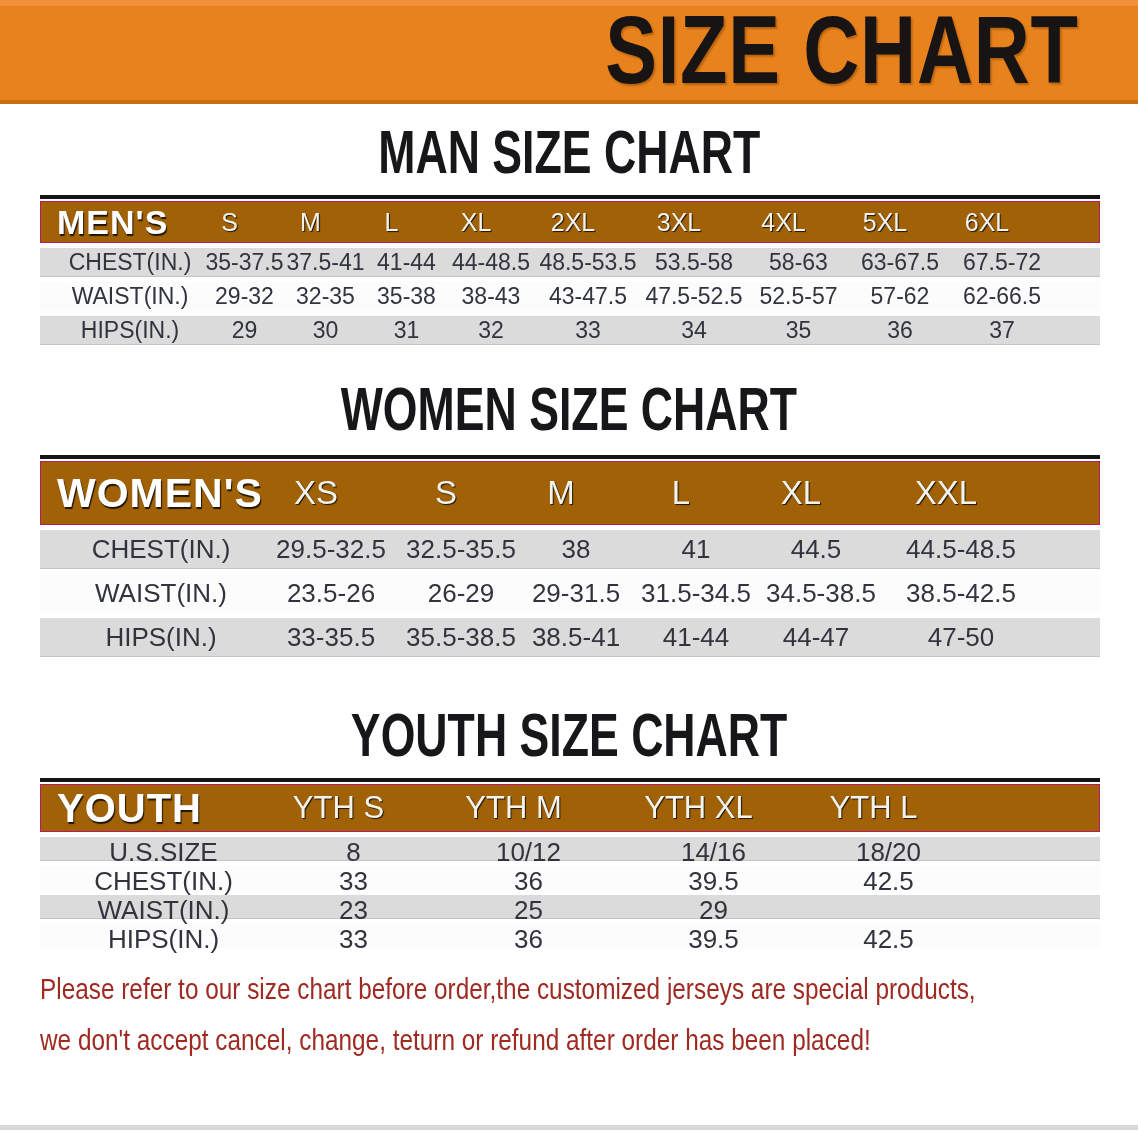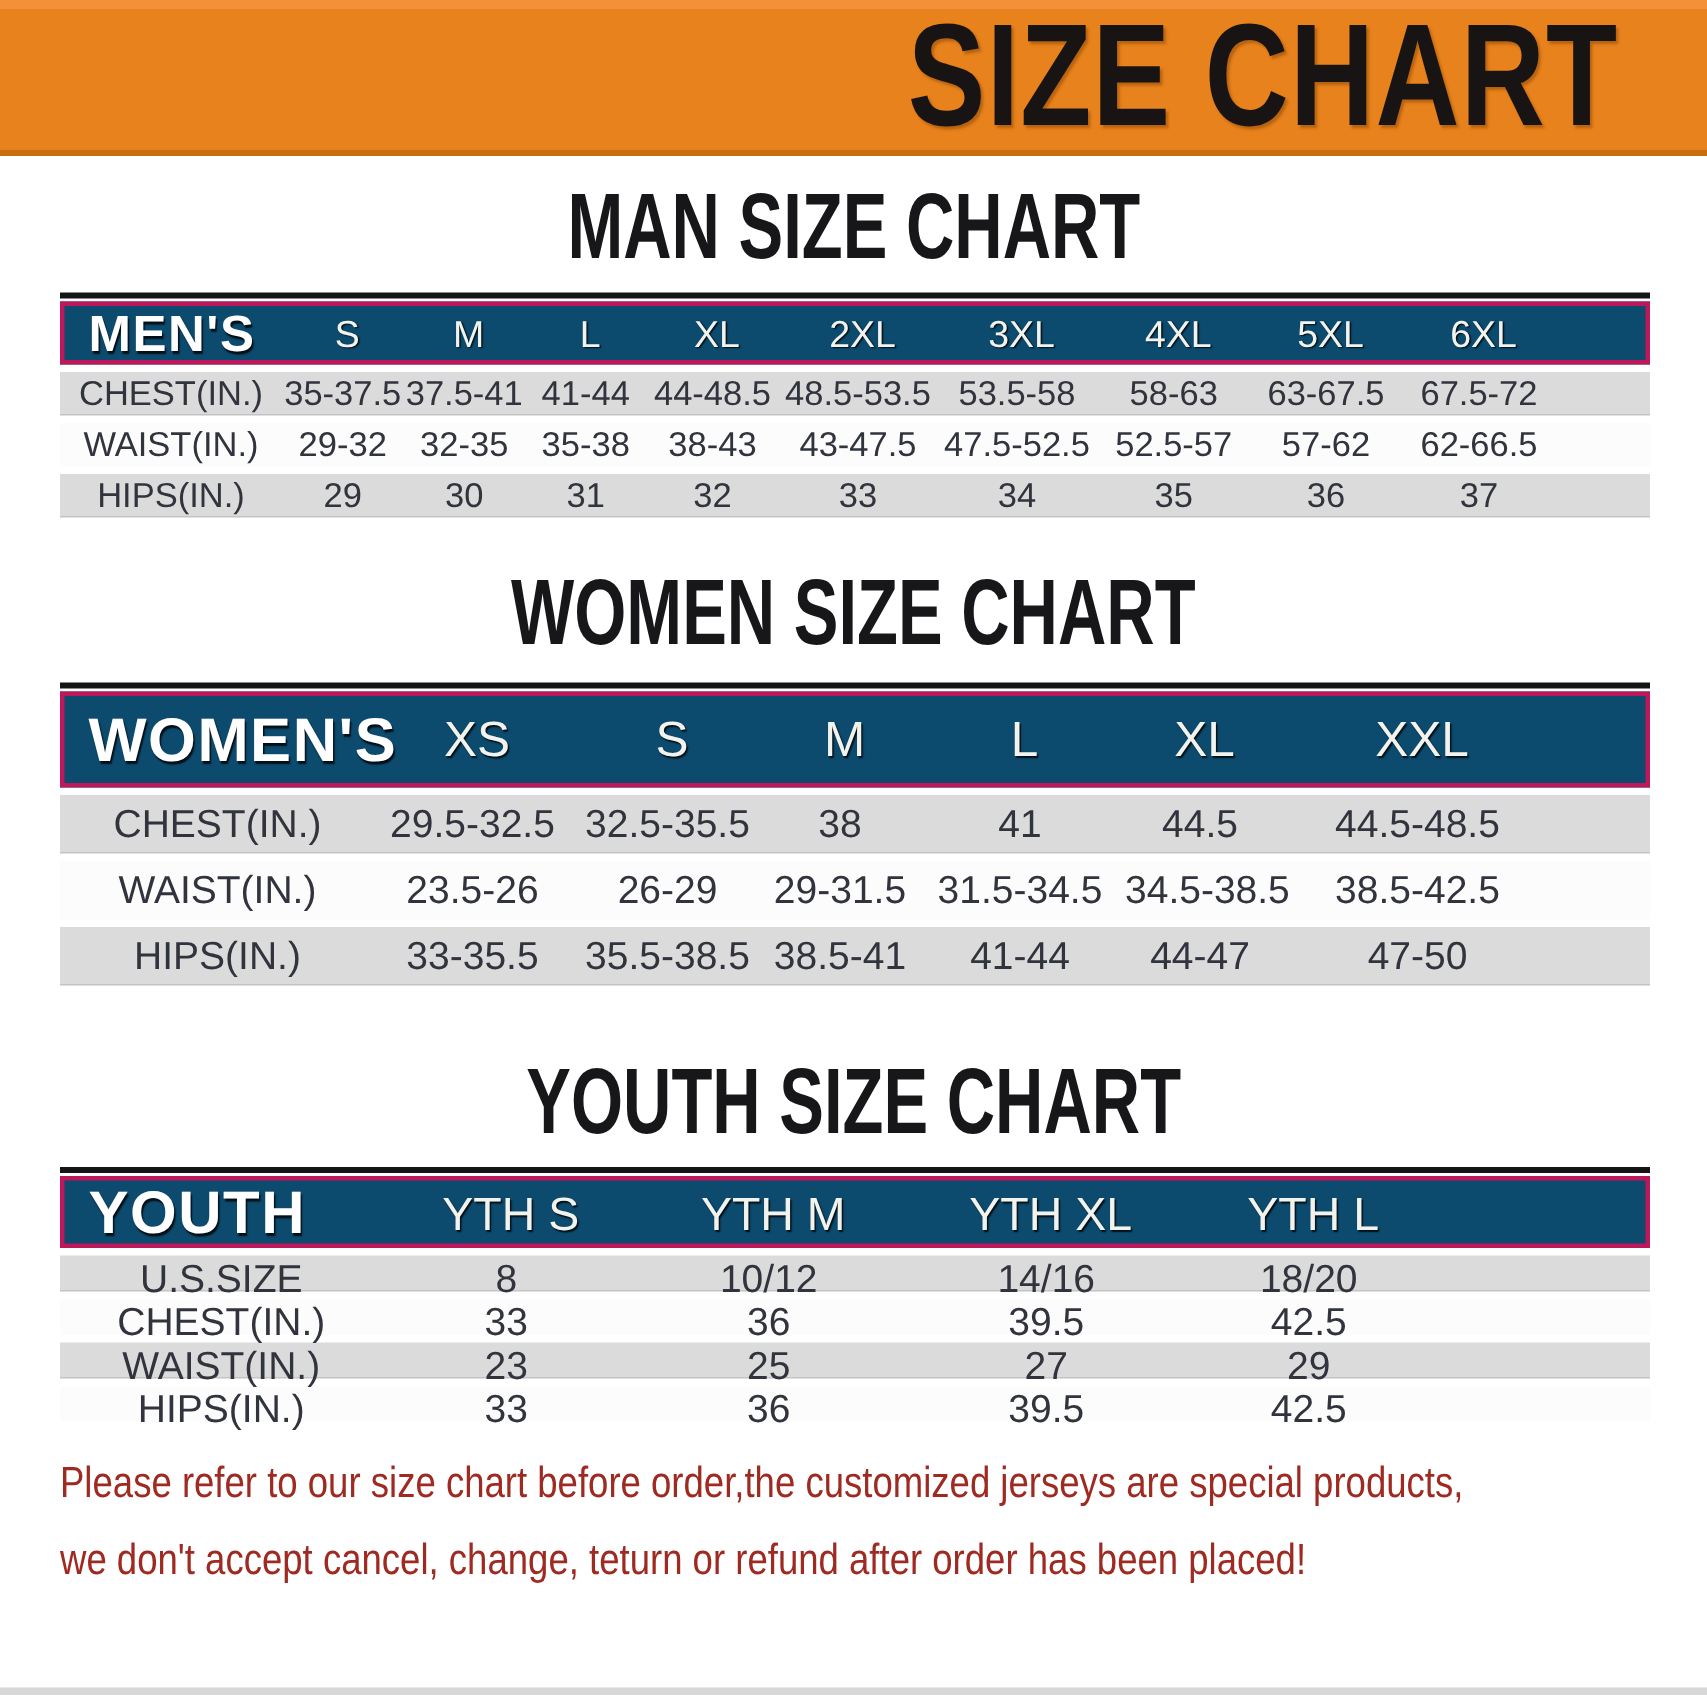--- a/index.html
+++ b/index.html
@@ -37,24 +37,24 @@
     margin-left: 40px; margin-right: 38px;
     border-top: 4px solid #151515;
     padding-top: 2px;
   }
   .sec-man   .size-table { margin-top: 15px; }
   .sec-women .size-table { margin-top: 18px; }
   .sec-youth .size-table { margin-top: 15px; }
 
   .trow { display: grid; align-items: center; }
   .thead {
-    background: #0c4a6e; color: #ffffff;
-    border: 3px solid #be185d;
-  }
-  .tbody { margin-top: 5px; color: #31343D; }
+    background: #a16207; color: #ffffff;
+    border: 1px solid #be185d;
+  }
+  .tbody { margin-top: 5px; color: #31343D; padding-left: 16px; }
   .row-gray  { background: #DBDBDB; box-shadow: inset 0 -1px 0 rgba(0,0,0,0.10); }
   .row-white { background: #FCFCFC; }
   .tcell { text-align: center; white-space: nowrap; }
   .head-label {
     text-align: left; padding-left: 16px; font-weight: bold;
     letter-spacing: 1px; text-shadow: 1px 2px 1px rgba(0,0,0,0.8);
   }
   .head-col { color: #F3F3EE; text-shadow: 1px 1px 1px rgba(0,0,0,0.8); }
 
   
@@ -231,21 +231,20 @@
           <div class="tcell row-label">CHEST(IN.)</div>
           <div class="tcell row-val">33</div>
           <div class="tcell row-val">36</div>
           <div class="tcell row-val">39.5</div>
           <div class="tcell row-val">42.5</div>
         </div>
         <div class="trow tbody row-gray">
           <div class="tcell row-label">WAIST(IN.)</div>
           <div class="tcell row-val">23</div>
           <div class="tcell row-val">25</div>
-          <div class="tcell row-val">27</div>
           <div class="tcell row-val">29</div>
         </div>
         <div class="trow tbody row-white">
           <div class="tcell row-label">HIPS(IN.)</div>
           <div class="tcell row-val">33</div>
           <div class="tcell row-val">36</div>
           <div class="tcell row-val">39.5</div>
           <div class="tcell row-val">42.5</div>
         </div>
       </div>

